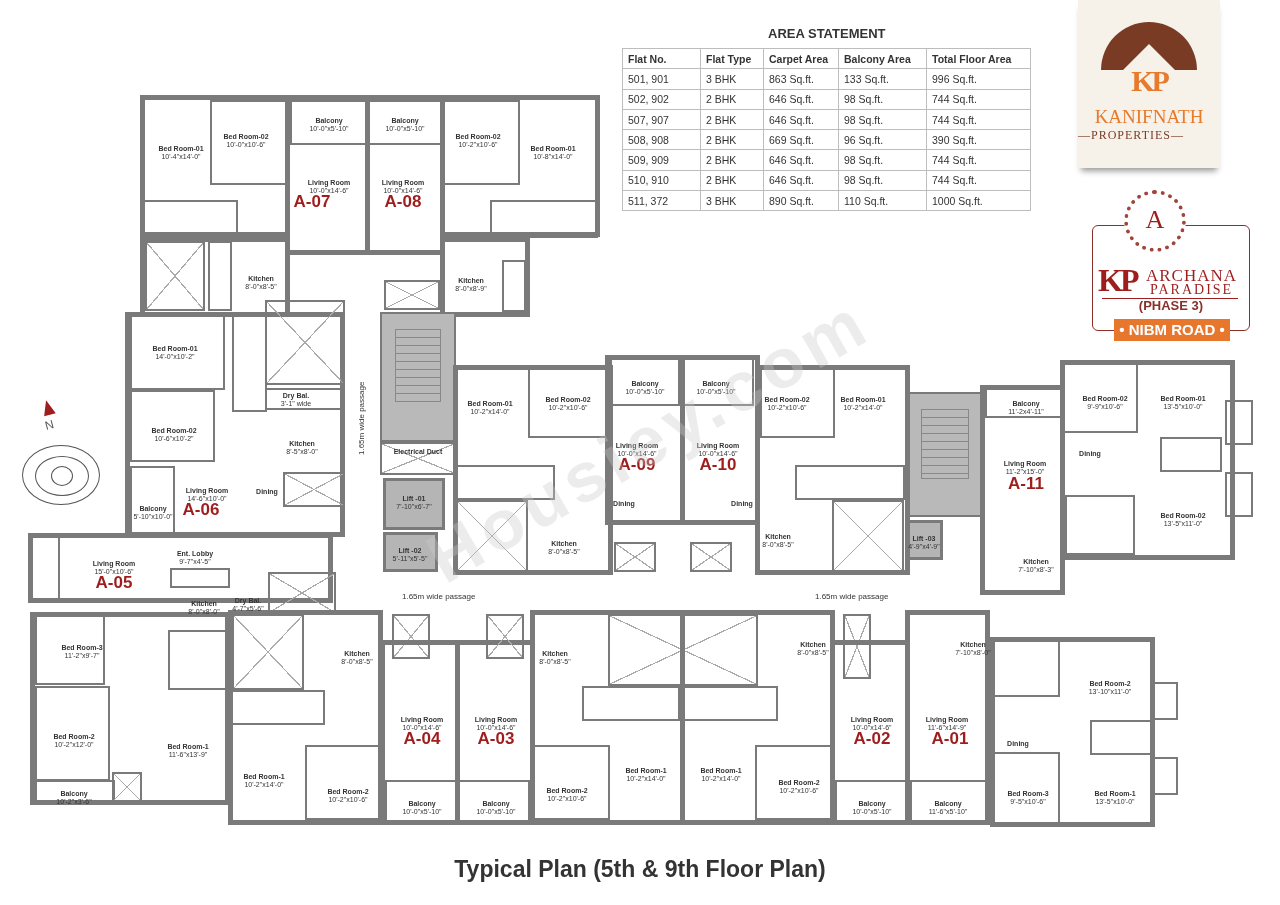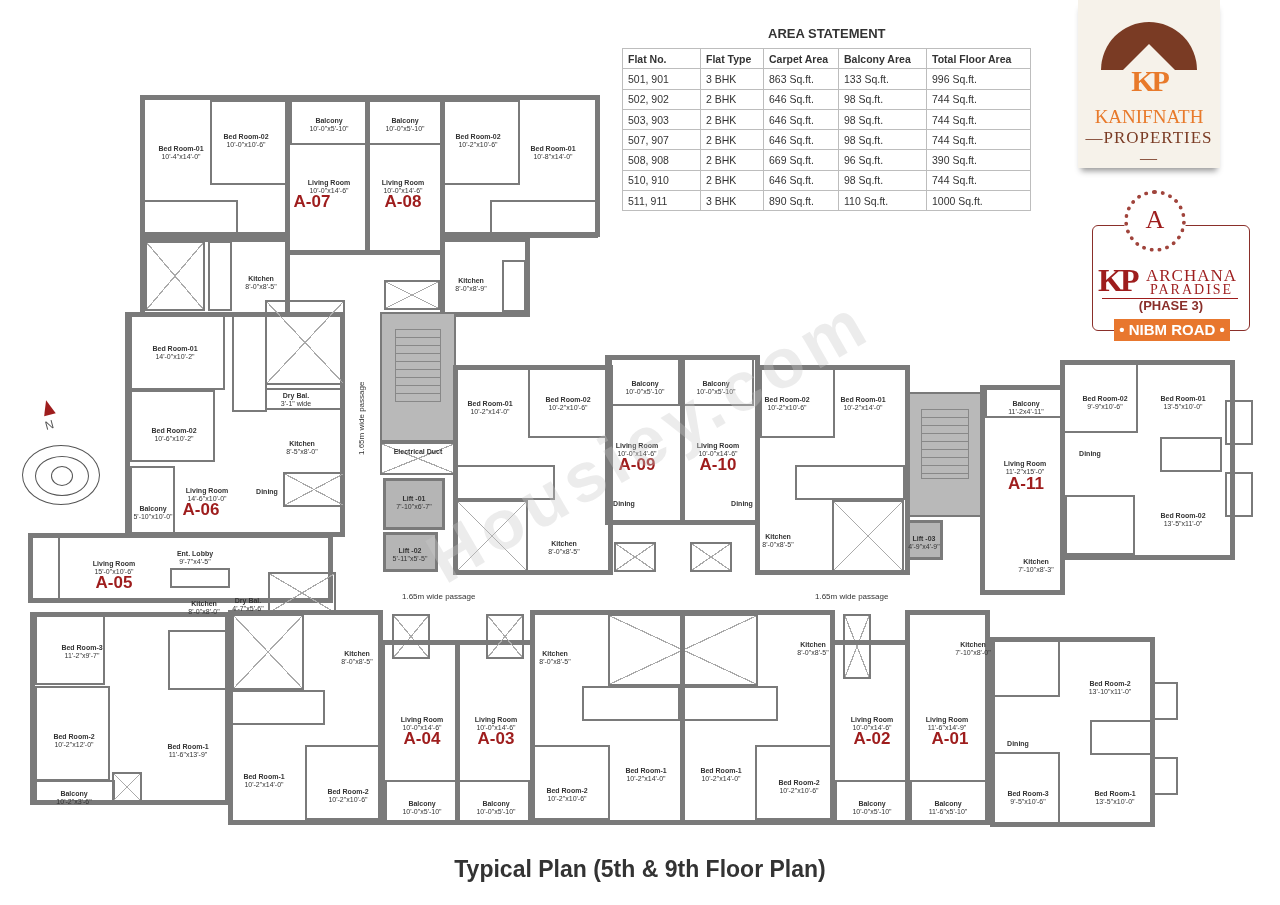--- a/index.html
+++ b/index.html
@@ -24,21 +24,21 @@
 table.area{position:absolute;left:622px;top:48px;border-collapse:collapse;font-size:10.5px;color:#333}
 table.area th,table.area td{border:1px solid #bdbdbd;padding:0 5px;height:20.3px;text-align:left;white-space:nowrap}
 table.area th{font-weight:bold}
 table.area col.c1{width:78px}table.area col.c2{width:63px}table.area col.c3{width:75px}table.area col.c4{width:88px}table.area col.c5{width:104px}
 
 .logo1{position:absolute;left:1078px;top:0;width:142px;height:168px;background:#f6f2ea;box-shadow:0 6px 6px -3px #999}
 .roof{position:absolute;left:23px;top:22px;width:96px;height:48px;border-radius:48px 48px 0 0;background:#7a3b24}
 .roof::after{content:"";position:absolute;left:22px;top:22px;border-left:26px solid transparent;border-right:26px solid transparent;border-bottom:26px solid #f6f2ea}
 .kp1{position:absolute;left:0;width:142px;top:64px;text-align:center;font-family:"Liberation Serif",serif;font-size:30px;color:#e87a2b;font-weight:bold;letter-spacing:-3px}
 .kname{position:absolute;left:0;width:142px;top:106px;text-align:center;font-family:"Liberation Serif",serif;font-size:19px;color:#e87a2b}
-.kprop{position:absolute;left:0;width:142px;top:128px;text-align:center;font-family:"Liberation Serif",serif;font-size:17px;color:#7a3b24;letter-spacing:1px}
+.kprop{position:absolute;left:0;width:142px;top:128px;text-align:left;font-family:"Liberation Serif",serif;font-size:12px;color:#7a3b24;letter-spacing:1px}
 .logo2{position:absolute;left:1092px;top:225px;width:158px;height:106px;border:1.5px solid #8a2f2a;border-radius:6px}
 .seal{position:absolute;left:1124px;top:190px;width:62px;height:62px;border-radius:50%;background:#fff;border:4px dotted #a0443c;text-align:center;line-height:52px;font-family:"Liberation Serif",serif;font-size:26px;color:#9e1d1d}
 .ap-kp{position:absolute;left:1098px;top:262px;font-family:"Liberation Serif",serif;font-size:32px;color:#9e1d1d;font-weight:bold;letter-spacing:-3px}
 .ap1{position:absolute;left:1146px;top:266px;font-family:"Liberation Serif",serif;font-size:17px;color:#9e1d1d;letter-spacing:1px}
 .ap2{position:absolute;left:1150px;top:282px;font-family:"Liberation Serif",serif;font-size:14px;color:#9e1d1d;letter-spacing:2px}
 .apline{position:absolute;left:1102px;top:298px;width:136px;border-top:1px solid #9e1d1d}
 .phase{position:absolute;left:1092px;top:298px;width:158px;text-align:center;font-size:13px;color:#8a2f2a;font-weight:bold}
 .nibm{position:absolute;left:1114px;top:319px;width:116px;height:22px;background:#e8772e;color:#fff;text-align:center;font-weight:bold;font-size:15px;line-height:22px}
 .caption{position:absolute;left:0;width:1280px;top:856px;text-align:center;font-size:23px;font-weight:bold;color:#333}
 .compass{position:absolute;left:22px;top:445px;width:78px;height:60px;border:1px solid #555;border-radius:50%}
@@ -486,49 +486,49 @@
         <td>996 Sq.ft.</td>
       </tr>
       <tr>
         <td>502, 902</td>
         <td>2 BHK</td>
         <td>646 Sq.ft.</td>
         <td>98 Sq.ft.</td>
         <td>744 Sq.ft.</td>
       </tr>
       <tr>
-        <td>503, 903</td>
-        <td>2 BHK</td>
-        <td>646 Sq.ft.</td>
-        <td>98 Sq.ft.</td>
-        <td>744 Sq.ft.</td>
-      </tr>
-      <tr>
         <td>507, 907</td>
         <td>2 BHK</td>
         <td>646 Sq.ft.</td>
         <td>98 Sq.ft.</td>
         <td>744 Sq.ft.</td>
       </tr>
       <tr>
         <td>508, 908</td>
         <td>2 BHK</td>
         <td>669 Sq.ft.</td>
         <td>96 Sq.ft.</td>
         <td>390 Sq.ft.</td>
       </tr>
       <tr>
+        <td>509, 909</td>
+        <td>2 BHK</td>
+        <td>646 Sq.ft.</td>
+        <td>98 Sq.ft.</td>
+        <td>744 Sq.ft.</td>
+      </tr>
+      <tr>
         <td>510, 910</td>
         <td>2 BHK</td>
         <td>646 Sq.ft.</td>
         <td>98 Sq.ft.</td>
         <td>744 Sq.ft.</td>
       </tr>
       <tr>
-        <td>511, 911</td>
+        <td>511, 372</td>
         <td>3 BHK</td>
         <td>890 Sq.ft.</td>
         <td>110 Sq.ft.</td>
         <td>1000 Sq.ft.</td>
       </tr>
     </tbody>
 </table>
 
 <div class="logo1">
   <div class="roof"></div>

